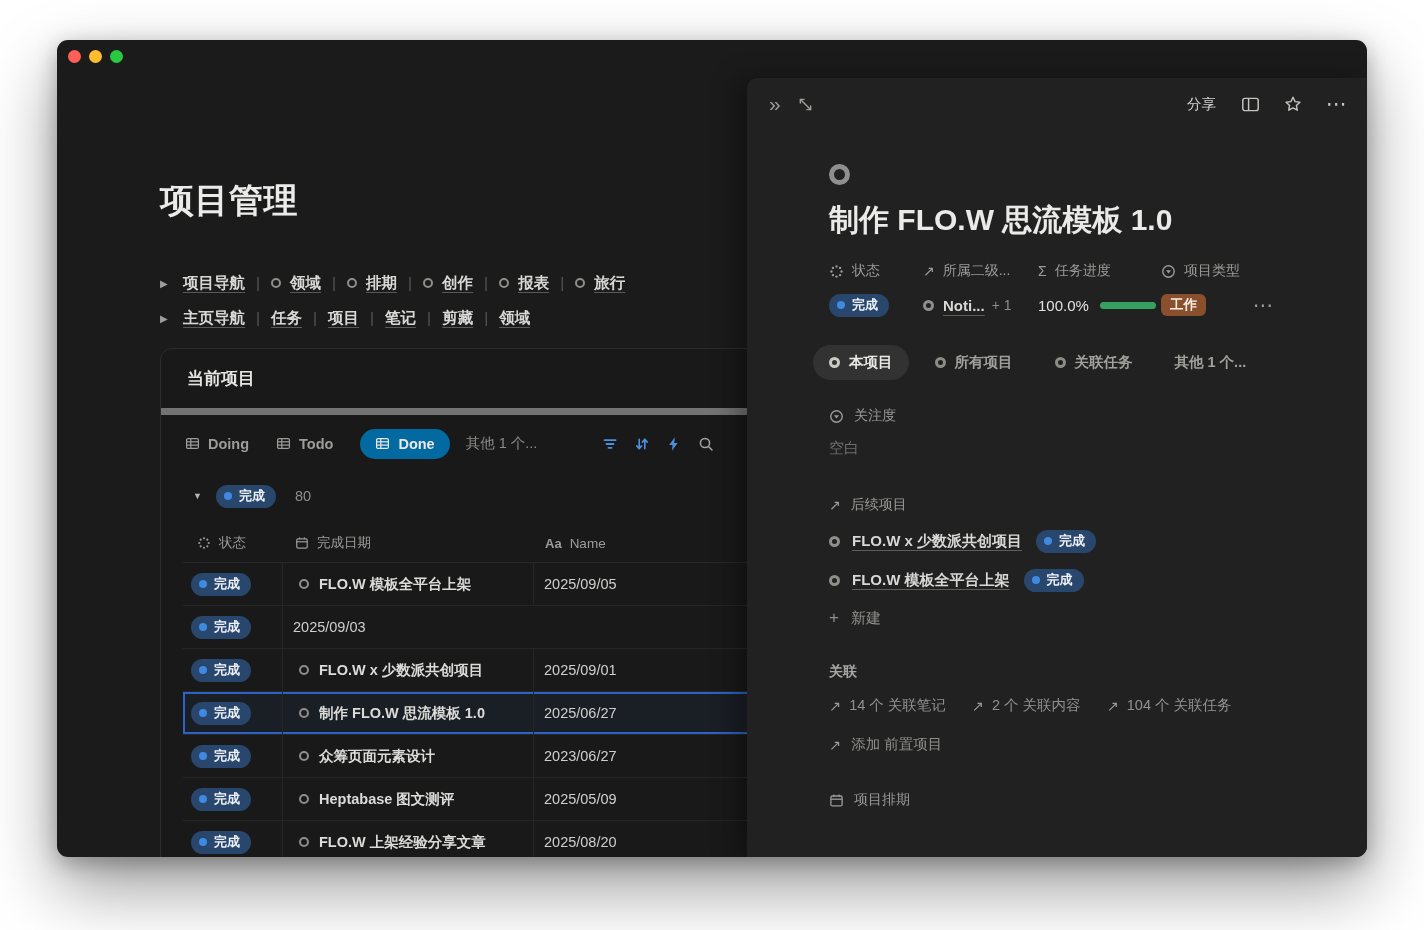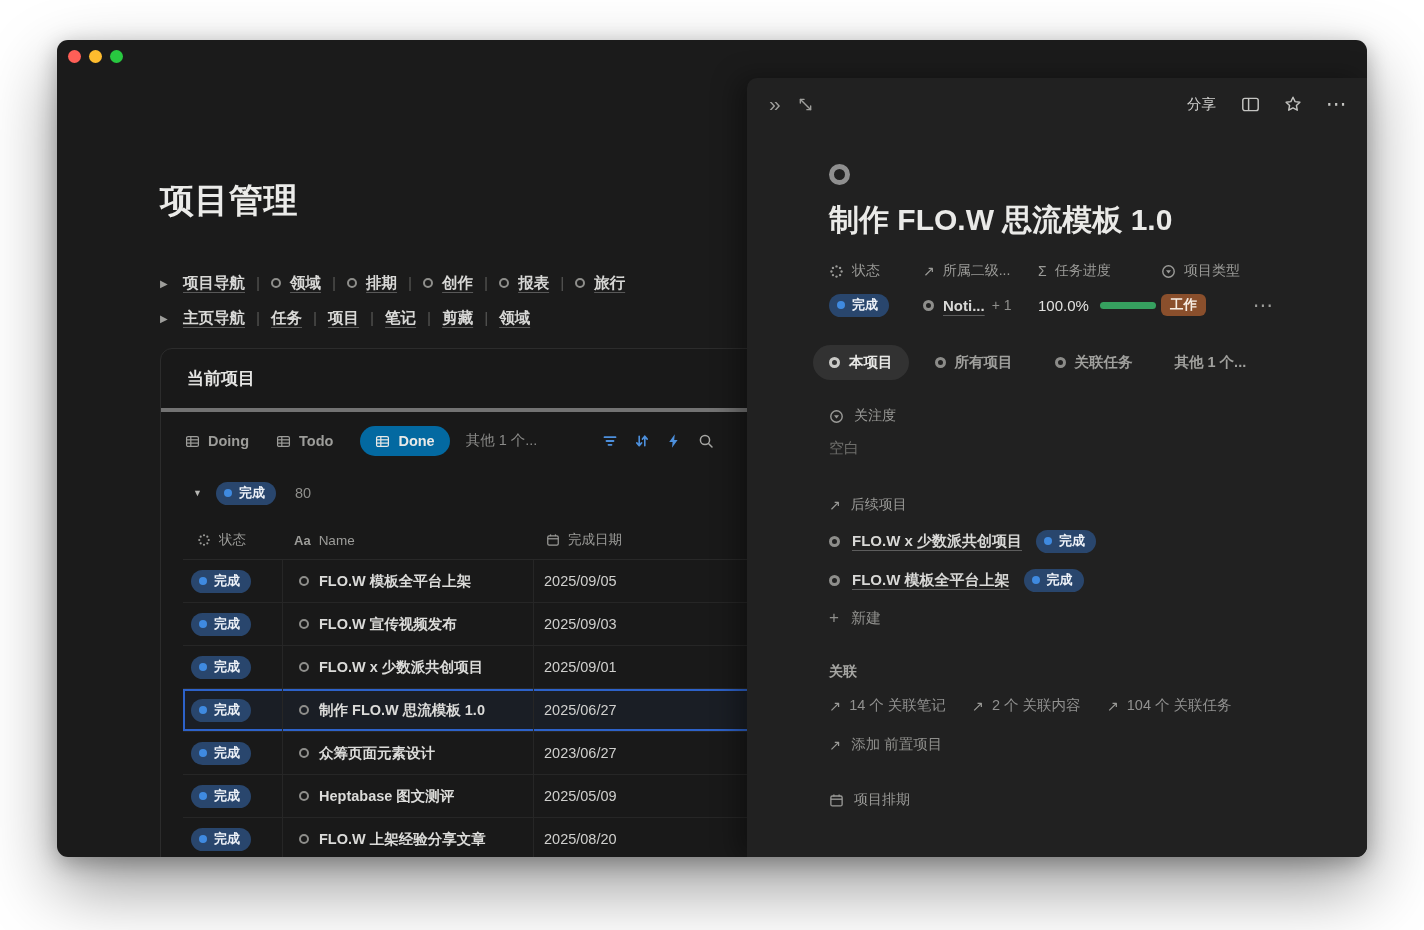--- a/index.html
+++ b/index.html
@@ -19,24 +19,24 @@
   .tri{color:#9e9e9b;font-size:10px;margin-right:13px;width:10px;display:inline-block;}
   .sep{color:#565654;margin:0 11px;font-weight:400;}
   .ulink{color:#d8d8d6;font-weight:600;text-decoration:underline;cursor:pointer;
     text-decoration-color:rgba(255,255,255,.27);text-underline-offset:3.5px;text-decoration-thickness:1px;text-align:right;}
   .ring{display:inline-block;width:11px;height:11px;border:3px solid #8e8e8b;border-radius:50%;box-sizing:border-box;flex:none;}
   .ring.sm{width:10px;height:10px;border-width:2.5px;}
   .nav-row .ring{margin-right:9px;}
   
   .card{position:absolute;left:103px;top:308px;width:645px;height:580px;background:#191919;
     border:1px solid #2c2c2c;border-radius:12px;box-sizing:border-box;}
-  .card-header{height:59px;display:flex;align-items:center;padding:0 26px;border-bottom:4px solid #737373;
+  .card-header{height:59px;display:flex;align-items:center;padding:0 26px;border-bottom:7px solid #737373;
     font-size:17px;font-weight:700;color:#e4e4e2;}
   .view-bar{height:57px;display:flex;align-items:center;padding:0 24px;}
-  .vtab{display:flex;align-items:flex-end;gap:8px;color:#9d9d9a;font-size:14.5px;font-weight:600;margin-right:27px;cursor:pointer;}
+  .vtab{display:flex;align-items:center;gap:8px;color:#9d9d9a;font-size:14.5px;font-weight:600;margin-right:27px;cursor:pointer;}
   .vtab svg{width:15px;height:15px;}
   .vtab.active{background:#0369a1;border-radius:17px;padding:7px 15px;color:#e9e9e7;margin-right:16px;}
   .vmore{color:#8a8a88;font-size:14.5px;font-weight:500;}
   .vicons{margin-left:auto;display:flex;align-items:center;gap:16px;margin-right:66px;}
   .vicons svg{width:16px;height:16px;display:block;}
   .group-row{height:48px;display:flex;align-items:center;padding-left:32px;}
   .tri.down{font-size:9px;margin-right:13px;color:#b6b6b3;}
   .gcount{color:#8f8f8c;font-size:14.5px;margin-left:19px;}
   
   .badge{display:inline-flex;align-items:center;background:#29466d;border-radius:999px;
@@ -233,33 +233,33 @@
                 <circle cx="11.8" cy="4.2" r="1.25"></circle>
                 <circle cx="13.4" cy="8" r="1.25"></circle>
                 <circle cx="11.8" cy="11.8" r="1.25"></circle>
                 <circle cx="8" cy="13.4" r="1.25"></circle>
                 <circle cx="4.2" cy="11.8" r="1.25"></circle>
                 <circle cx="2.6" cy="8" r="1.25"></circle>
                 <circle cx="4.2" cy="4.2" r="1.25"></circle>
               </svg>
             <span>状态</span>
           </div>
-          <div class="th th-name">
-            <span class="aa">Aa</span>
-            <span>Name</span>
-          </div>
           <div class="th th-date">
             <svg viewBox="0 0 16 16" fill="none" stroke="#9b9b98" stroke-width="1.4">
                 <rect x="2" y="3.2" width="12" height="10.6" rx="1.6"></rect>
                 <line x1="2" y1="6.6" x2="14" y2="6.6"></line>
                 <line x1="5.2" y1="1.6" x2="5.2" y2="3.6"></line>
                 <line x1="10.8" y1="1.6" x2="10.8" y2="3.6"></line>
               </svg>
             <span>完成日期</span>
           </div>
+          <div class="th th-name">
+            <span class="aa">Aa</span>
+            <span>Name</span>
+          </div>
         </div>
 
         <div class="trow">
           <div class="td td-status">
               <span class="badge">
                 <span class="dot"></span>
                 <span>完成</span>
               </span>
             </div>
           <div class="td td-name">
@@ -267,24 +267,20 @@
               <span class="rowname">FLO.W 模板全平台上架</span>
             </div>
           <div class="td td-date">2025/09/05</div>
         </div>
         <div class="trow">
           <div class="td td-status">
               <span class="badge">
                 <span class="dot"></span>
                 <span>完成</span>
               </span>
-            </div>
-          <div class="td td-name">
-              <span class="ring sm"></span>
-              <span class="rowname">FLO.W 宣传视频发布</span>
             </div>
           <div class="td td-date">2025/09/03</div>
         </div>
         <div class="trow">
           <div class="td td-status">
               <span class="badge">
                 <span class="dot"></span>
                 <span>完成</span>
               </span>
             </div>

